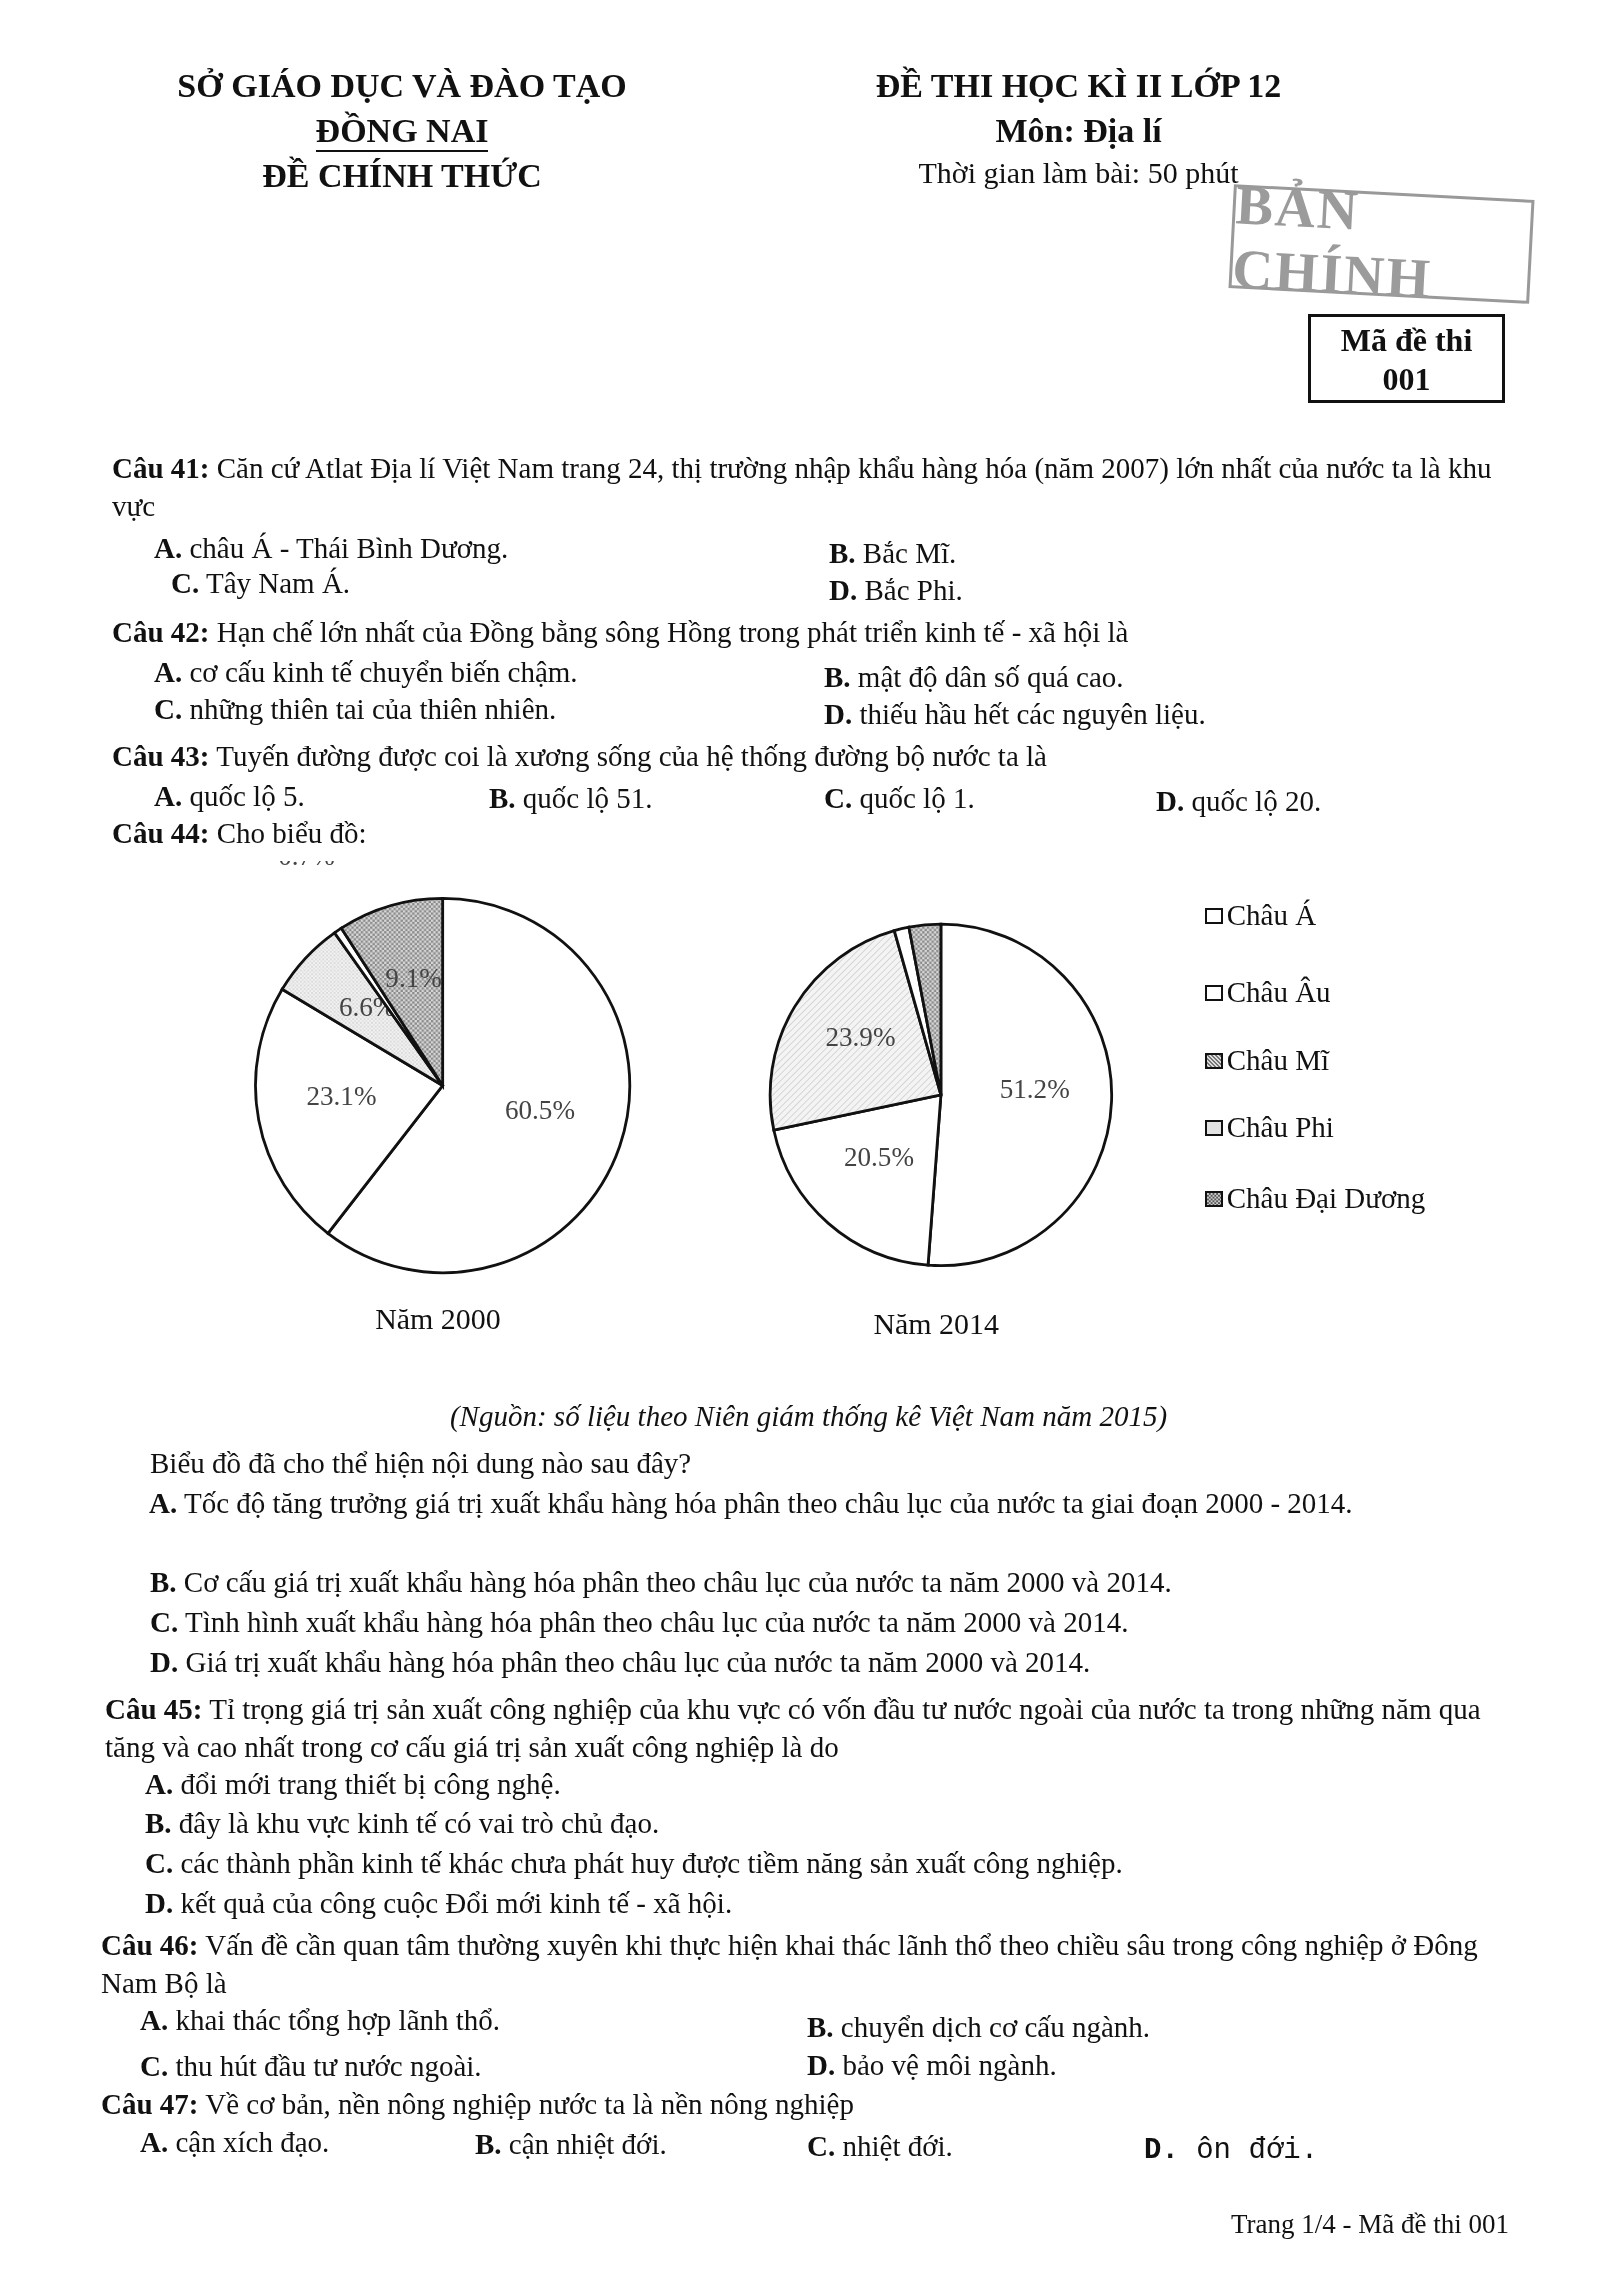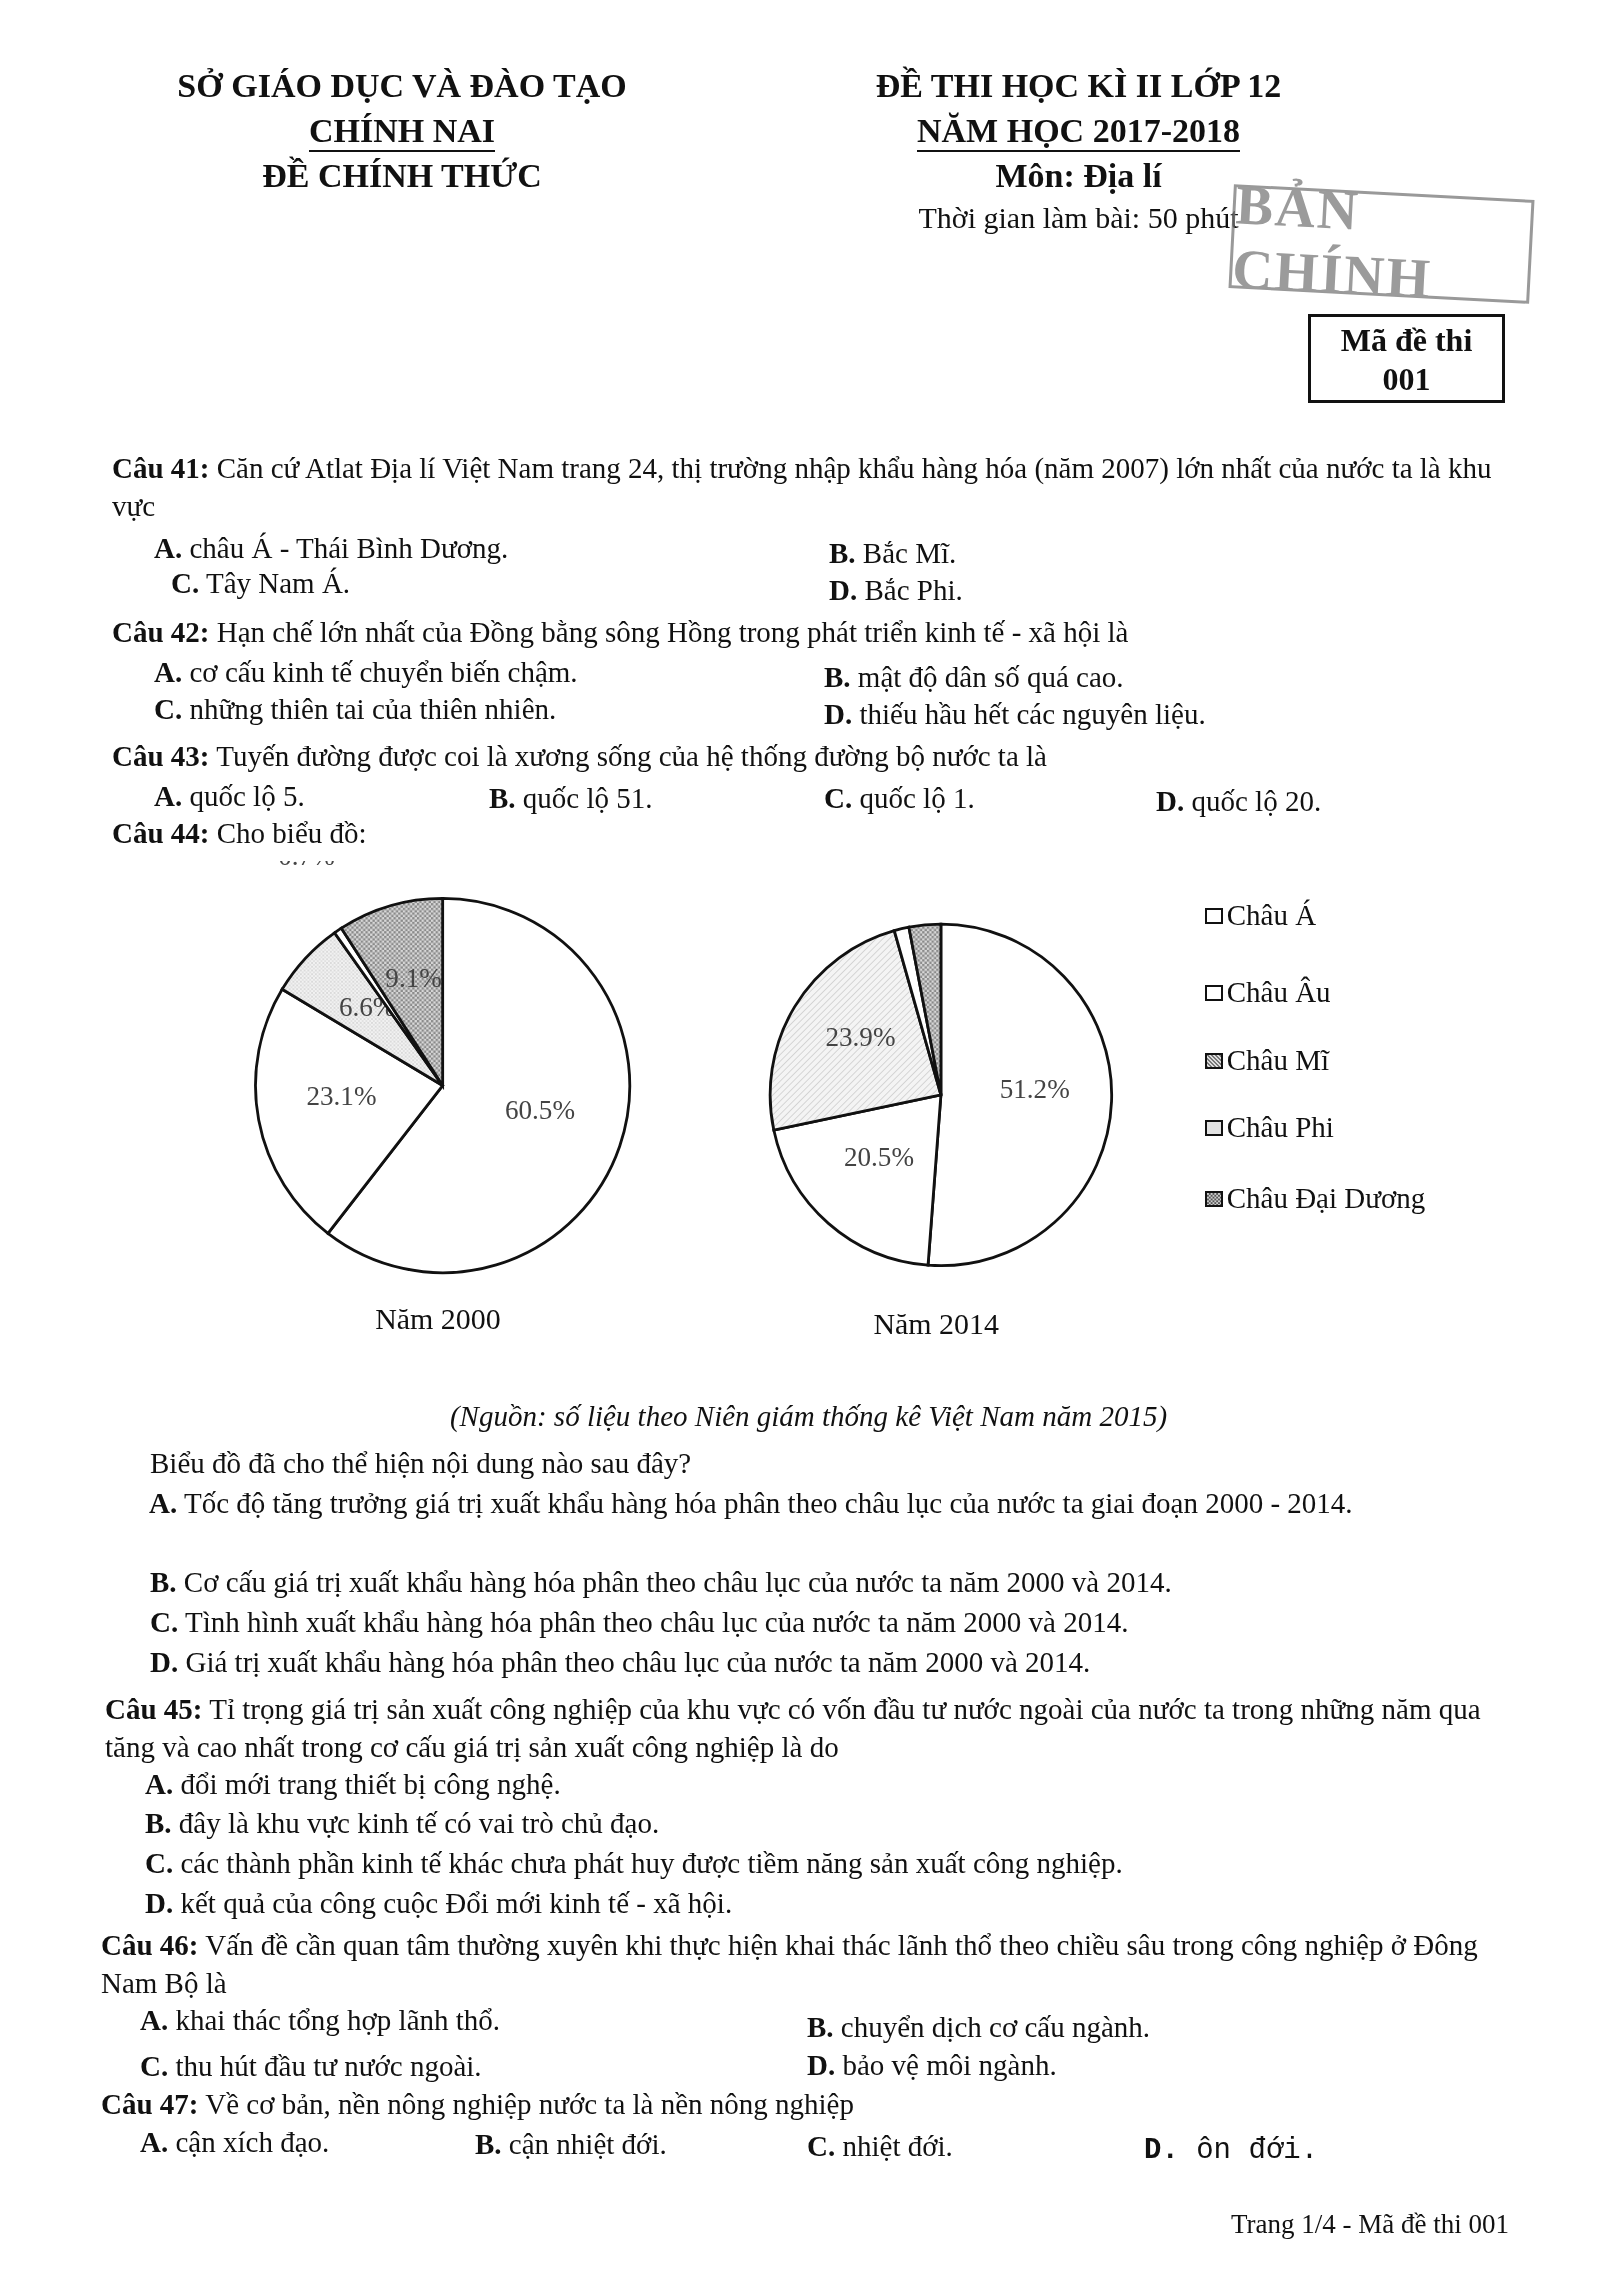--- a/index.html
+++ b/index.html
@@ -35,27 +35,26 @@
   .source { left: 0; width: 1617px; top: 1400px; text-align: center; font-style: italic; font-size: 29px; }
   .footer { right: 108px; top: 2209px; font-size: 27px; }
   .chart-label { font-family: "Liberation Serif", serif; fill: #444; }
   .year-label { font-family: "Liberation Serif", serif; fill: #111; }
 </style>
 </head>
 <body>
 
 <div class="abs hdr-left">
   <div class="hl">SỞ GIÁO DỤC VÀ ĐÀO TẠO</div>
-  <div class="hl"><span class="ul">CHÍNH NAI</span></div>
+  <div class="hl"><span class="ul">ĐỒNG NAI</span></div>
   <div class="hl">ĐỀ CHÍNH THỨC</div>
 </div>
 
 <div class="abs hdr-right">
   <div class="hl">ĐỀ THI HỌC KÌ II LỚP 12</div>
-  <div class="hl"><span class="ul">NĂM HỌC 2017-2018</span></div>
   <div class="hl">Môn: Địa lí</div>
   <div class="normal">Thời gian làm bài: 50 phút</div>
 </div>
 
 <div class="abs stamp">BẢN CHÍNH</div>
 
 <div class="abs code-box">
   <div>Mã đề thi</div>
   <div>001</div>
 </div>

